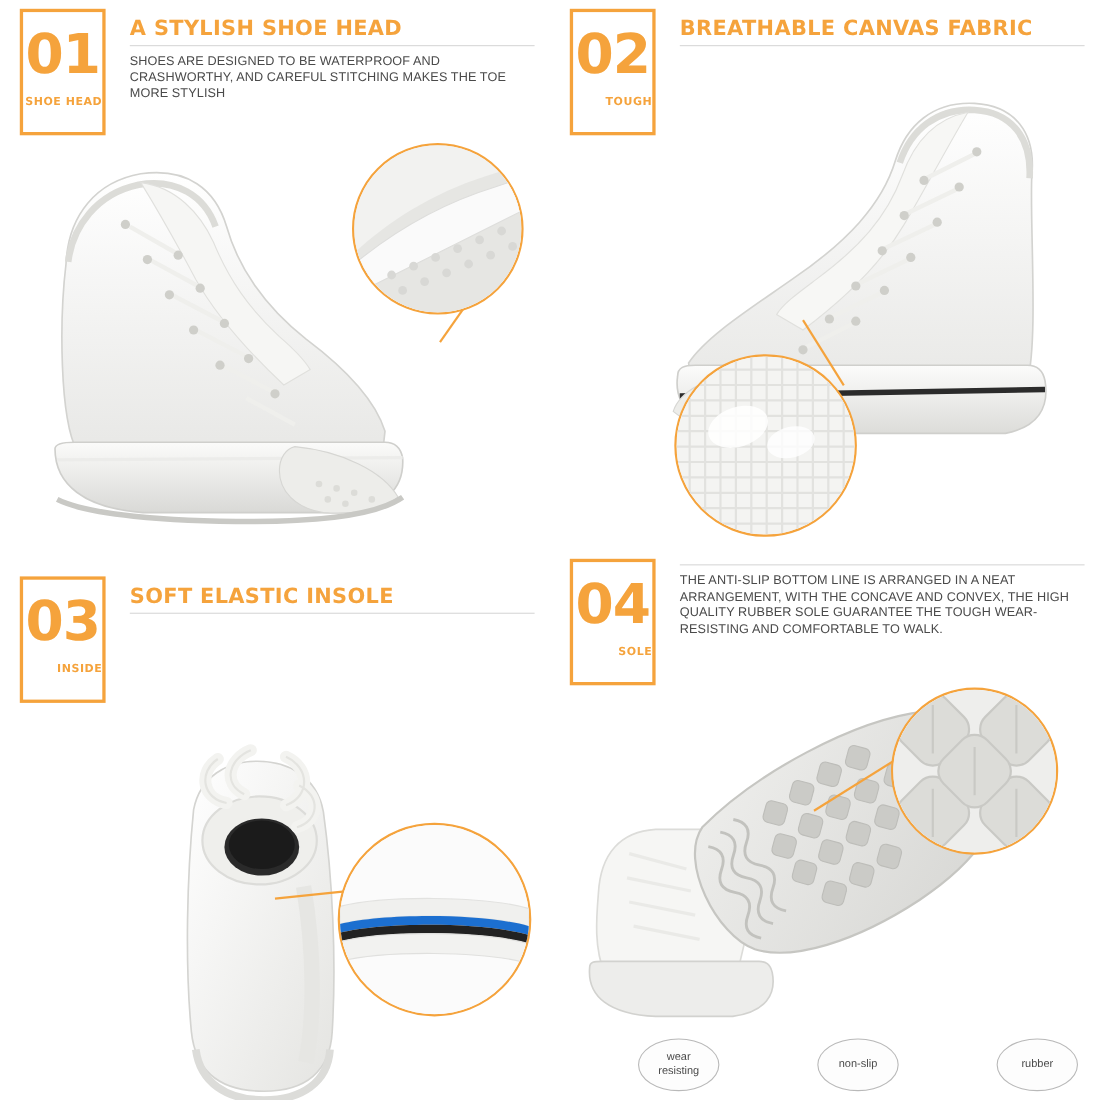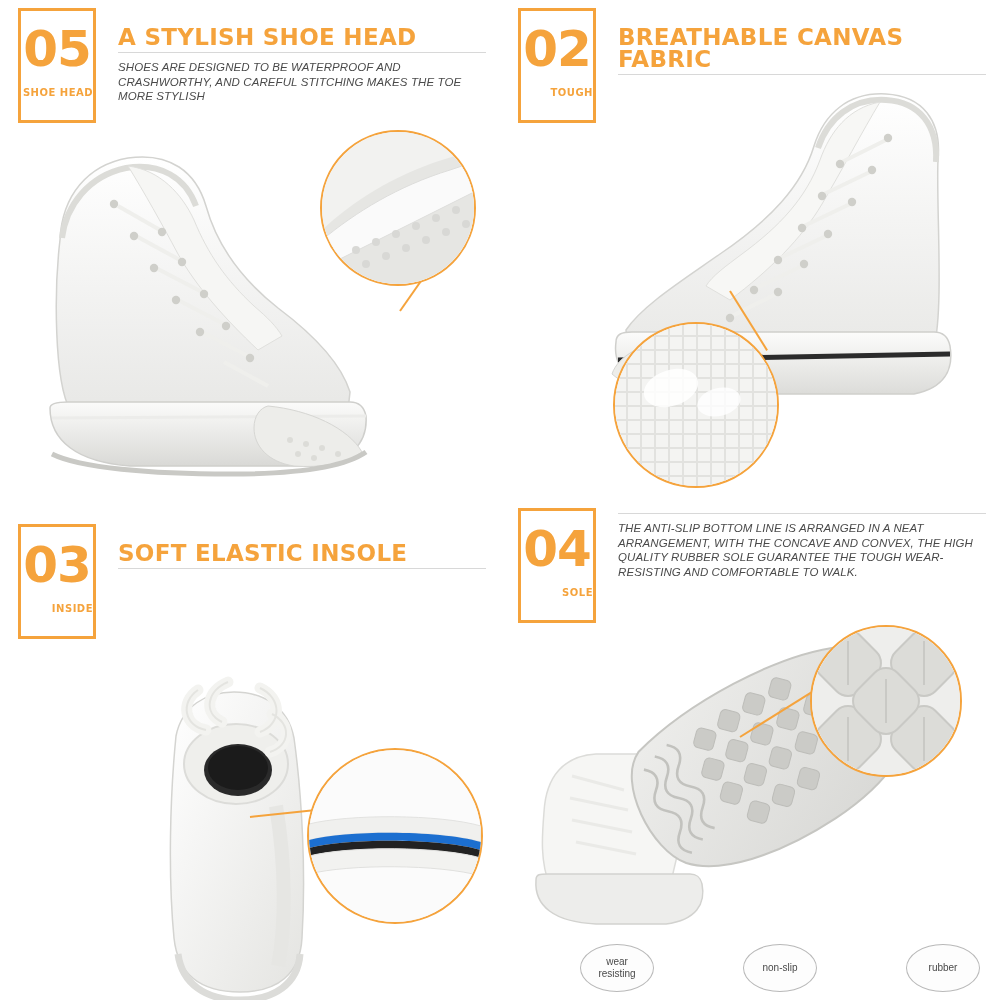--- a/index.html
+++ b/index.html
@@ -73,41 +73,40 @@
   }
   .headtext {
     position: absolute;
     left: 100px;
     top: 2px;
     width: 368px;
   }
   .title {
     font-family: "DejaVu Sans", sans-serif;
     font-weight: bold;
-    font-size: 23px;
+    font-size: 19px;
     letter-spacing: 0.3px;
     color: #f5a33c;
     line-height: 22px;
-    margin: 16px 0 4px 0;
+    margin: 5px 0 4px 0;
     text-transform: uppercase;
   }
   .rule {
     height: 1px;
     background: #d8d8d8;
     margin: 3px 0 7px 0;
   }
   .body {
     font-family: "Liberation Sans", sans-serif;
     font-size: 11.5px;
     line-height: 14.5px;
     color: #4a4a4a;
     letter-spacing: 0.1px;
     text-transform: uppercase;
     margin: 0;
-    font-style: italic;
   }
 
   
   .art { position: absolute; }
 
   .callout {
     position: absolute;
     border-radius: 50%;
     border: 2px solid #f5a33c;
     background: #f4f4f4;
@@ -144,21 +143,21 @@
   }
 </style>
 </head>
 <body>
 
 <div class="sheet">
 
   <div class="panel p1">
     <div class="head">
       <div class="numbox">
-        <span class="num">05</span>
+        <span class="num">01</span>
         <span class="tag">SHOE HEAD</span>
       </div>
       <div class="headtext">
         <h2 class="title">A STYLISH SHOE HEAD</h2>
         <div class="rule"></div>
         <p class="body">SHOES ARE DESIGNED TO BE WATERPROOF AND CRASHWORTHY, AND CAREFUL STITCHING MAKES THE TOE MORE STYLISH</p>
       </div>
     </div>
 
     <svg class="art" style="left:10px; top:110px;" width="450" height="370" viewBox="0 0 450 370">

